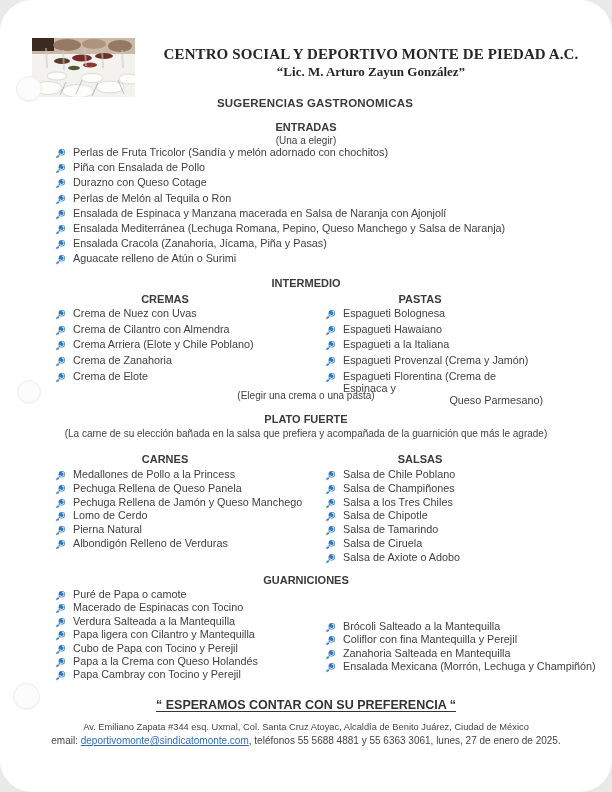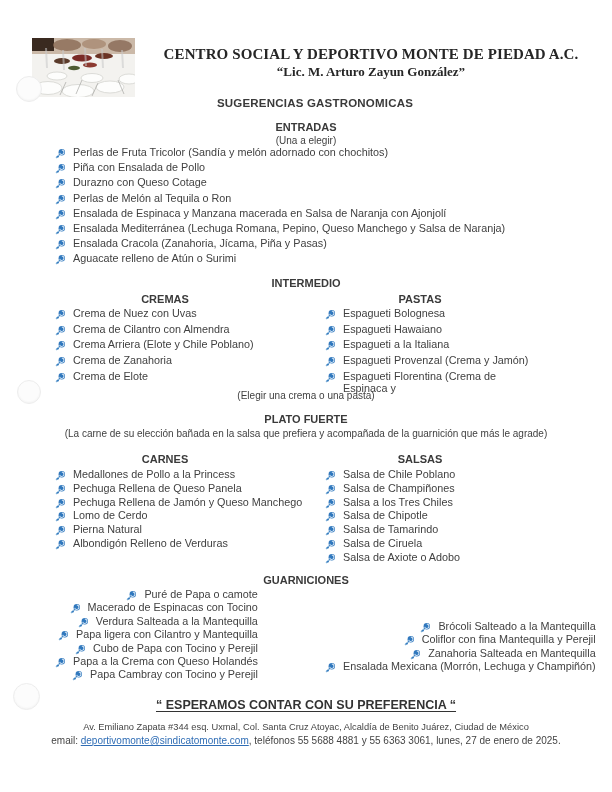--- a/index.html
+++ b/index.html
@@ -1,18 +1,18 @@
 <!DOCTYPE html>
 <html><head>
 <meta charset="utf-8">
 <style>
   html,body{margin:0;padding:0;background:#e9e9e9;}
   .page{
     position:relative;width:612px;height:792px;margin:0 auto;background:#ffffff;
-    font-family:"Liberation Sans","DejaVu Sans",sans-serif;color:#3f3f3f;overflow:hidden;
+    font-family:"Liberation Sans","DejaVu Sans",sans-serif;color:#3f3f3f;overflow:hidden;border-radius:32px;
   }
   .abs{position:absolute;}
   .center{text-align:center;}
 
   
   .hole{position:absolute;border-radius:50%;background:#fcfcfc;border:1px solid #ededed;
         box-shadow:inset 0 -1px 2px rgba(0,0,0,.04);z-index:5;}
   .hole-1{left:16px;top:76px;width:24px;height:24px;}
   .hole-2{left:17px;top:380px;width:22px;height:22px;}
   .hole-3{left:13px;top:683px;width:25px;height:25px;}
@@ -36,21 +36,21 @@
   .col-head-right{left:325px;width:190px;}
 
   
   .list{position:absolute;font-size:10.8px;color:#414141;}
   .item{display:flex;align-items:flex-start;}
   .bullet{flex:0 0 11px;margin-right:7px;position:relative;top:2px;}
   .item-text{white-space:nowrap;}
   .lh152 .item{height:15.2px;}
   .lh157 .item{height:15.7px;}
   .lh138 .item{height:13.8px;}
-  .lh134 .item{height:13.4px;justify-content:flex-end;}
+  .lh134 .item{height:13.4px;}
   .list-pastas .item{height:auto;min-height:15.7px;}
   .list-pastas .item-text{white-space:normal;width:200px;}
   .wrap-line{display:none;text-align:right;}
 
   .list-entradas{left:55px;top:146px;}
   .list-cremas{left:55px;top:307px;}
   .list-pastas{left:325px;top:307px;}
   .list-carnes{left:55px;top:468px;}
   .list-salsas{left:325px;top:468px;}
   .list-guarn-left{left:55px;top:588px;}
@@ -299,21 +299,21 @@
         <span class="item-text"><span>Espagueti Provenzal (Crema y Jamón)</span></span>
       </div>
 
       <div class="item">
         <svg class="bullet" viewBox="0 0 12 12" width="11" height="11">
           <path d="M1.2 10.8 L5.6 6.6" stroke="#7fb0d8" stroke-width="1.6" fill="none"></path>
           <path d="M2 9.6 l2.2 -0.2" stroke="#2f77bd" stroke-width="1.3" fill="none"></path>
           <circle cx="7.4" cy="4.6" r="3.5" fill="#2f77bd"></circle>
           <path d="M7.4 2.2 a2.4 2.4 0 1 1 -2.3 3.1" fill="none" stroke="#d4e5f4" stroke-width="1.1"></path>
         </svg>
-        <span class="item-text"><span>Espagueti Florentina (Crema de Espinaca y</span></span>
+        <span class="item-text"><span>Espagueti Florentina (Crema de Espinaca y</span><span class="wrap-line" style="display: block;">Queso Parmesano)</span></span>
       </div>
     </div>
 
   <div class="abs center sec-note" style="top:390px">(Elegir una crema o una pasta)</div>
 
   <div class="abs center sec-head" style="top:413px">PLATO FUERTE</div>
   <div class="abs center sec-note" style="top:428px">(La carne de su elección bañada en la salsa que prefiera y acompañada de la guarnición que más le agrade)</div>
   <div class="col-head col-head-left" style="top:453px">CARNES</div>
   <div class="col-head col-head-right" style="top:453px">SALSAS</div>
 

